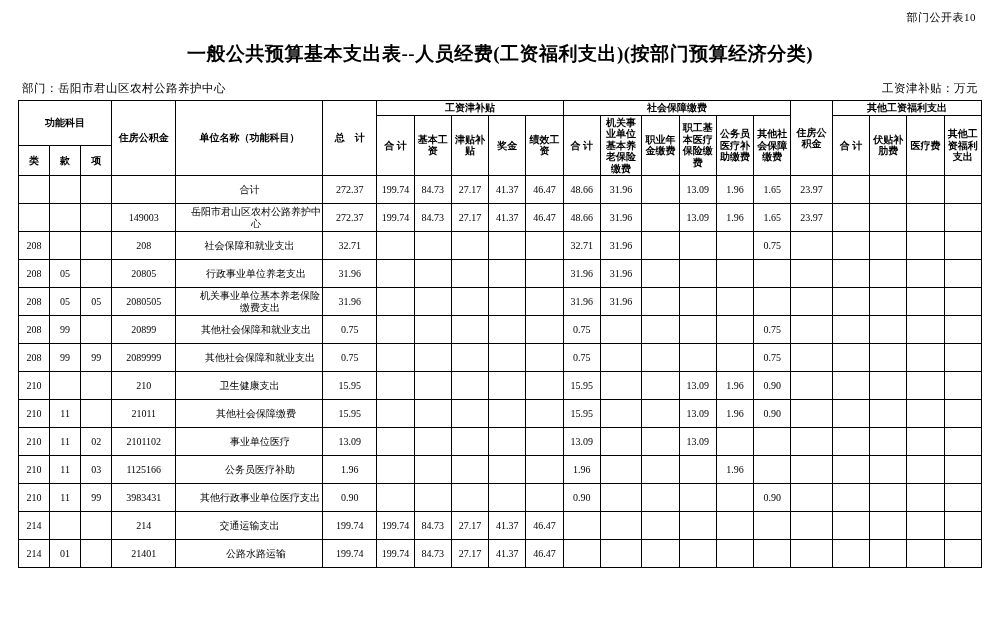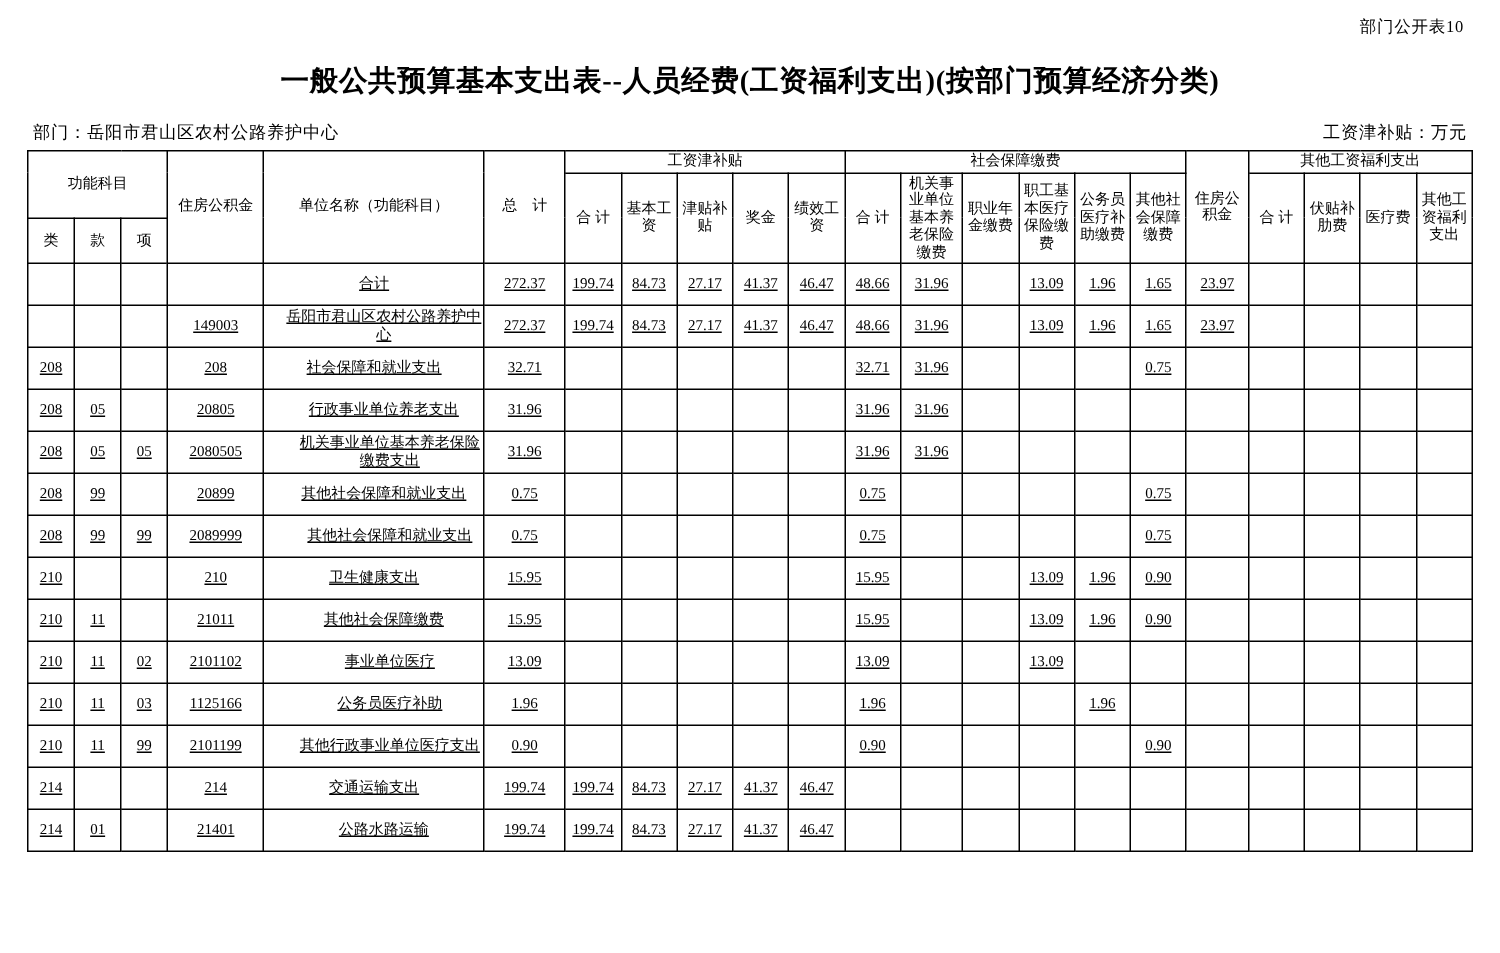--- a/index.html
+++ b/index.html
@@ -54,37 +54,37 @@
   }
   table.budget th, table.budget td {
     border: 1px solid #000;
     text-align: center;
     vertical-align: middle;
     padding: 1px 1px;
     line-height: 1.15;
     word-break: break-all;
   }
   table.budget th {
-    font-weight: normal;
+    font-weight: bold;
     font-size: 10px;
     letter-spacing: 0px;
   }
   .hdr-tall { height: 22px; }
   td.num {
     text-align: right;
     padding-right: 4px;
     font-family: "Liberation Serif", serif;
   }
   td.name {
     text-align: left;
     padding-left: 6px;
   }
   td.name.ind1 { padding-left: 14px; }
   td.name.ind2 { padding-left: 22px; }
-  tbody tr { height: 28px; text-decoration: underline; }
+  tbody tr { height: 28px; }
   .cls-col { width: 30px; }
   .kuan-col { width: 30px; }
   .xiang-col { width: 30px; }
   .code-col { width: 62px; }
   .nm-col { width: 142px; }
   .tot-col { width: 52px; }
   .n-col { width: 36px; }
   .n-col-w { width: 40px; }
 </style>
 </head>
@@ -422,21 +422,21 @@
           <td class="num"></td>
           <td class="num"></td>
           <td class="num"></td>
           <td class="num"></td>
           <td class="num"></td>
         </tr>
         <tr>
           <td>210</td>
           <td>11</td>
           <td>99</td>
-          <td>2101199</td>
+          <td>3983431</td>
           <td class="name ind2">其他行政事业单位医疗支出</td>
           <td class="num">0.90</td>
           <td class="num"></td>
           <td class="num"></td>
           <td class="num"></td>
           <td class="num"></td>
           <td class="num"></td>
           <td class="num">0.90</td>
           <td class="num"></td>
           <td class="num"></td>

